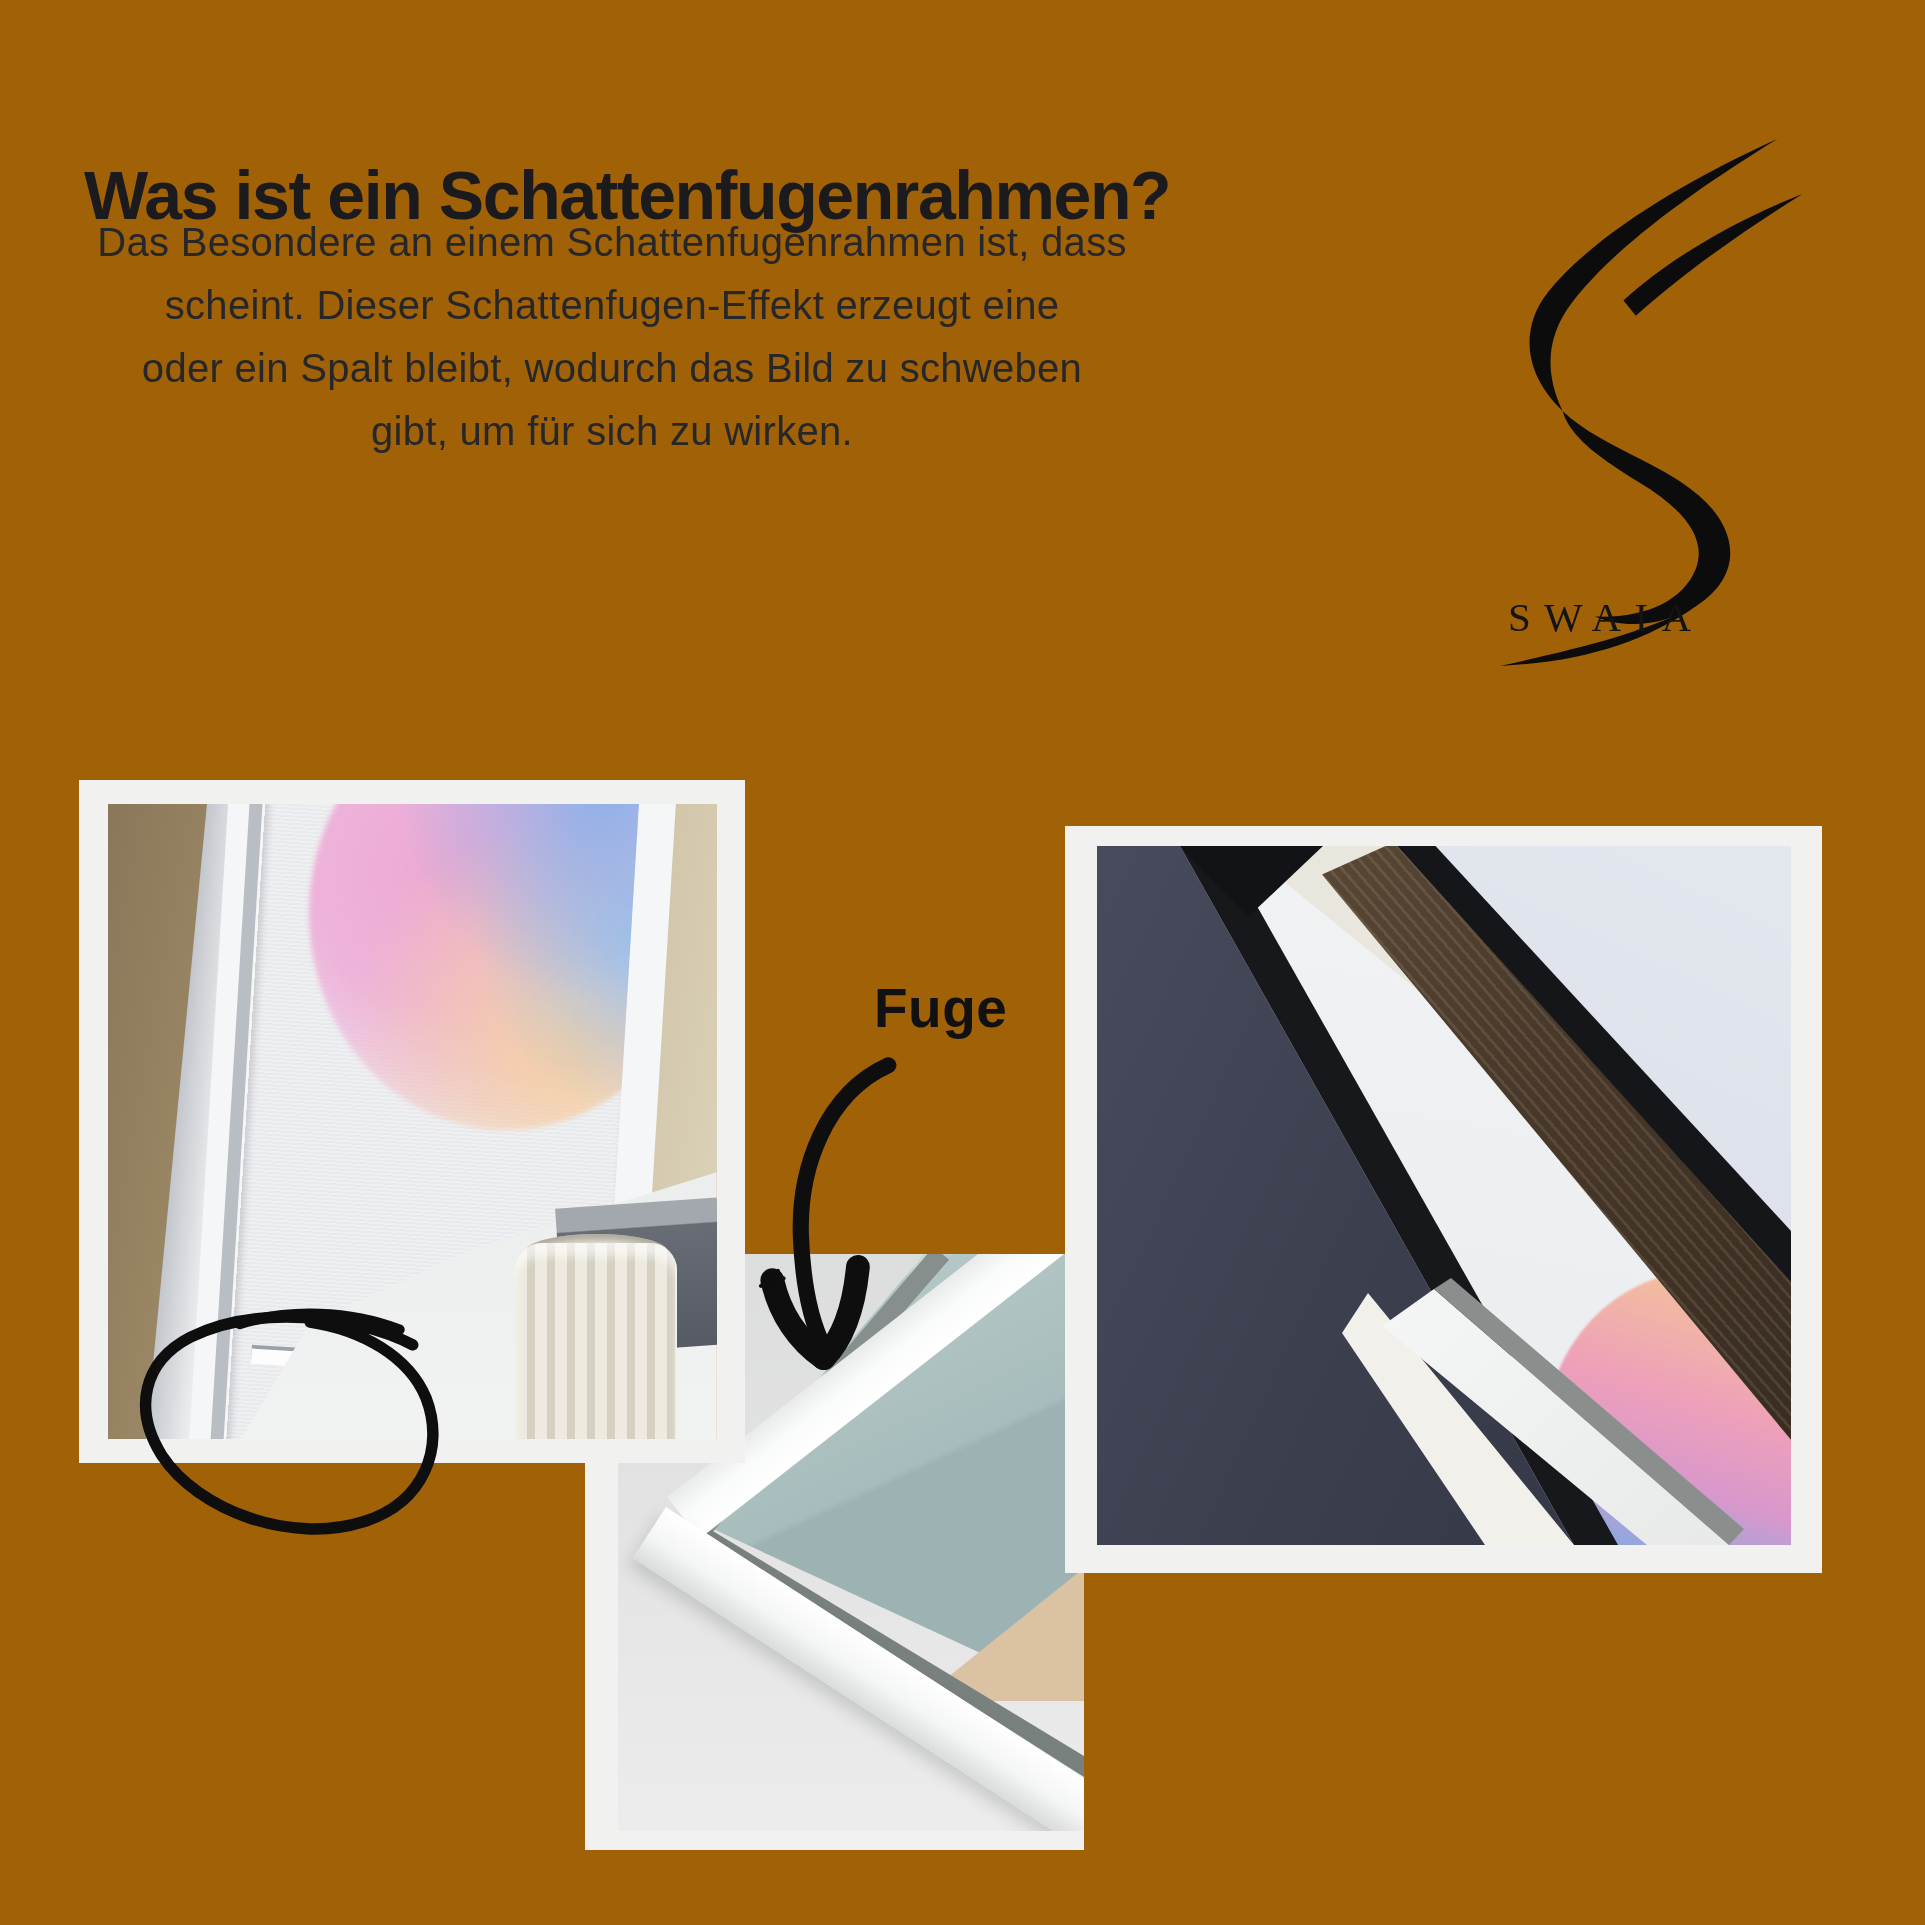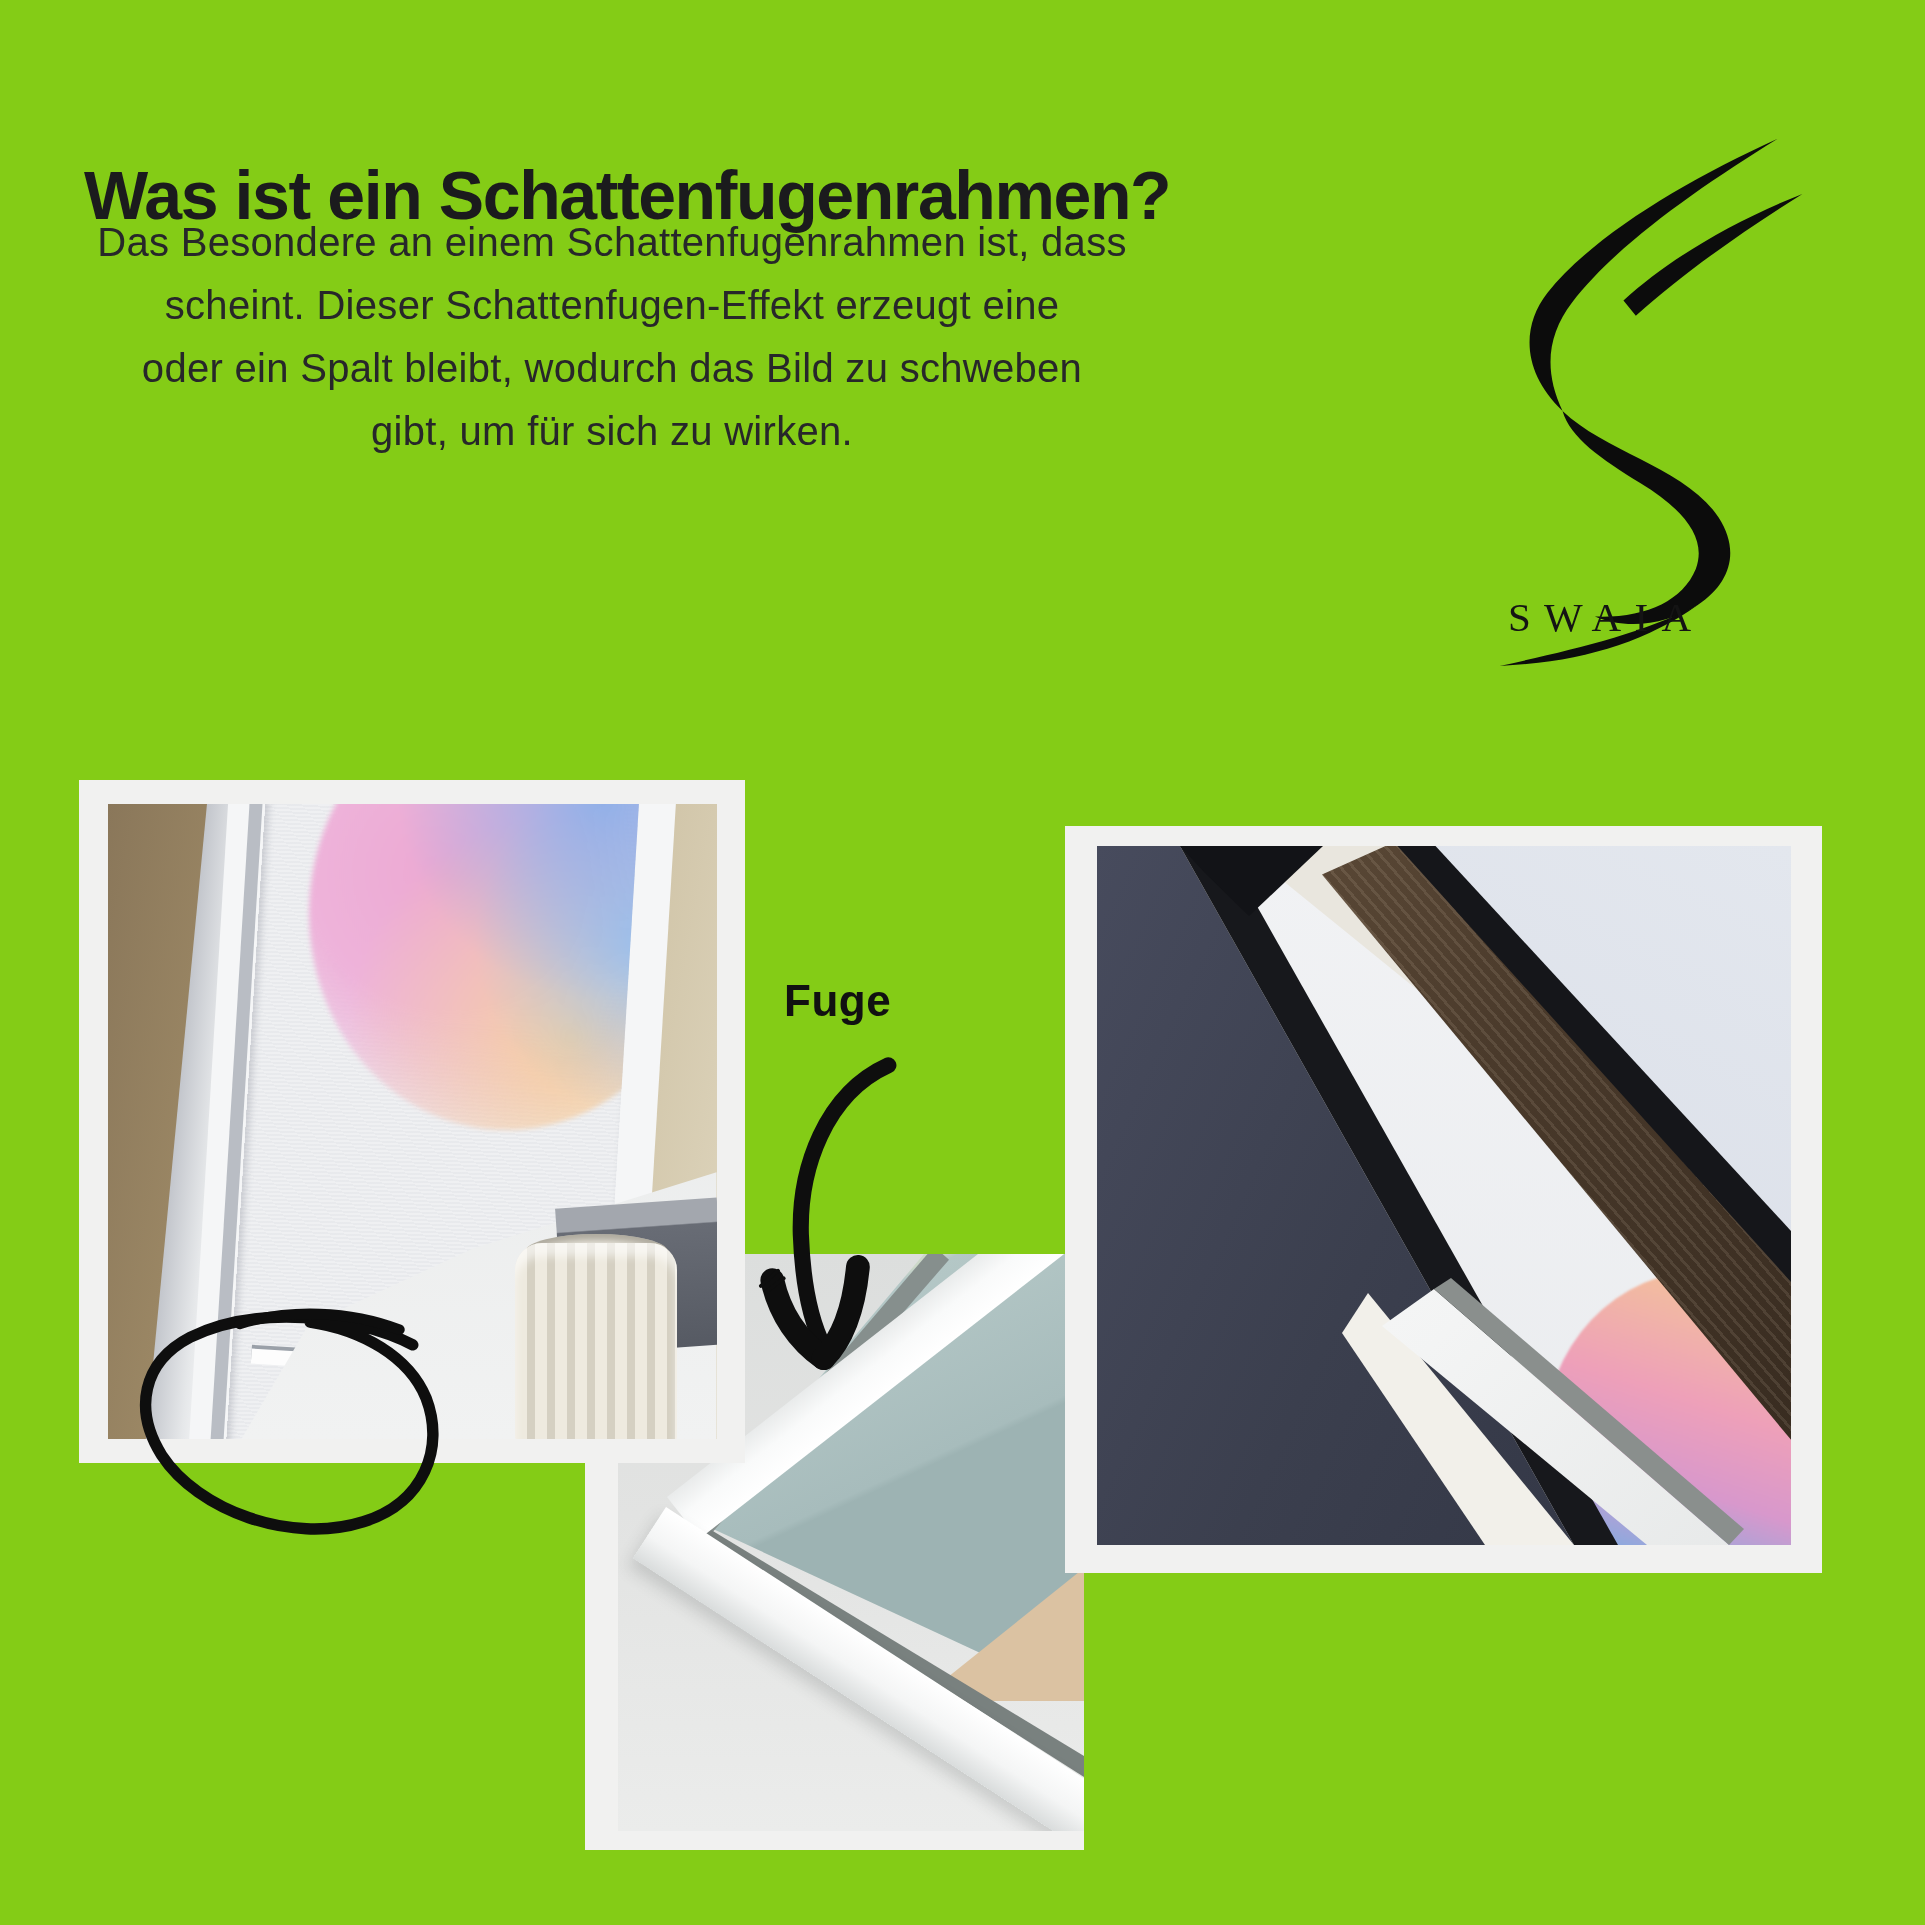--- a/index.html
+++ b/index.html
@@ -1,16 +1,16 @@
 <!DOCTYPE html>
 <html style="font-size:15px"><head>
 <meta charset="utf-8">
 <style>
   html,body{margin:0;padding:0;background:#ffffff;}
-  .page{position:relative;width:1926px;height:1926px;background:#84cc16;overflow:hidden;
+  .page{position:relative;width:1926px;height:1926px;background:#a16207;overflow:hidden;
         font-family:"Liberation Sans", sans-serif;color:#1d1d1f;}
 
   
   .heading{position:absolute;left:84px;top:112px;font-size:68px;line-height:1.1;
            font-weight:800;letter-spacing:-1.4px;color:#1b1b1d;white-space:nowrap;}
   .intro{position:absolute;left:84px;top:211px;width:1056px;}
   .intro .line{font-size:40px;line-height:63px;font-weight:400;color:#27272a;
                letter-spacing:0.3px;white-space:nowrap;text-align:center;}
 
   
@@ -100,21 +100,21 @@
   .pr-walnut{clip-path:polygon(225px 28.5px,297px -3.8px,740px 487px,695px 595px);
     background:linear-gradient(130deg,#63503c 0%,#4a3a2b 45%,#362a1f 100%);}
   .pr-walnut-grain{clip-path:polygon(225px 28.5px,297px -3.8px,740px 487px,695px 595px);
     background:repeating-linear-gradient(49deg,rgba(255,235,210,.10) 0 2.9px,rgba(0,0,0,0) 2.9px 9.5px);}
   .pr-table{clip-path:polygon(271px 447px,477px 699px,388px 699px,245px 487px);background:#f2f0ea;}
   .pr-framebar{clip-path:polygon(285px 480px,337px 443px,632px 699px,550px 699px);
     background:linear-gradient(135deg,#ffffff 0%,#f3f4f4 60%,#e6e8e8 100%);}
   .pr-framegap{clip-path:polygon(337px 443px,354px 432px,647px 683px,632px 699px);background:#8a8f8d;}
 
   
-  .fuge-label{position:absolute;left:784px;top:976px;font-size:44px;font-weight:800;
+  .fuge-label{position:absolute;left:874px;top:976px;font-size:55px;font-weight:800;
     letter-spacing:0.5px;color:#111;z-index:40;}
   .annot-svg{position:absolute;left:0;top:0;width:1926px;height:1926px;z-index:50;pointer-events:none;}
 </style>
 </head>
 <body>
 
 <div class="page">
 
   <h1 class="heading">Was ist ein Schattenfugenrahmen?</h1>
   <div class="intro">

